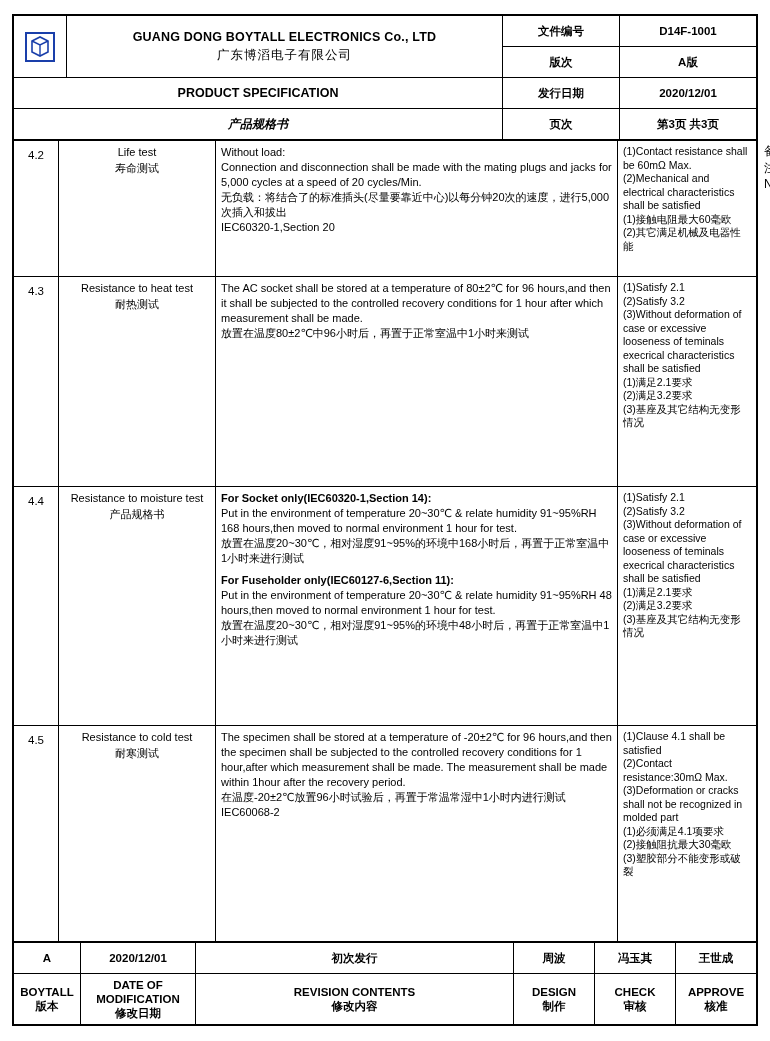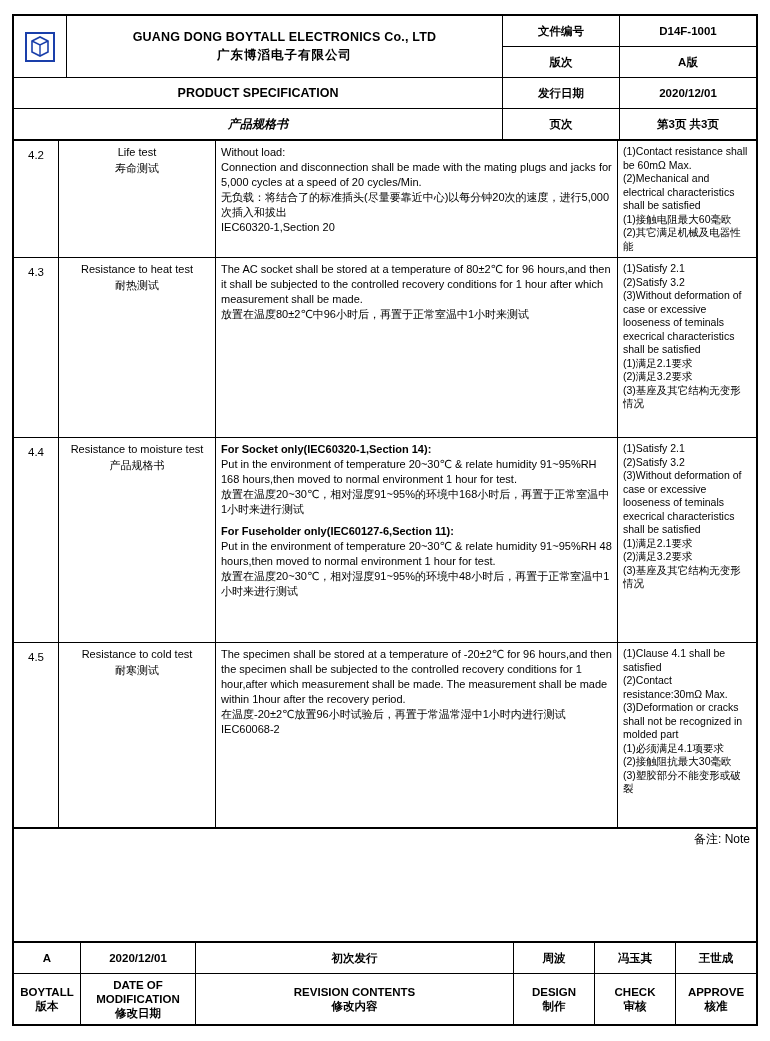--- a/index.html
+++ b/index.html
@@ -31,30 +31,30 @@
   .hdr td{height:22px;}
   .logo-cell{width:44px;text-align:center;vertical-align:middle;}
   .logo{
     width:30px;height:30px;margin:0 auto;position:relative;
   }
   .company-cell{text-align:center;padding:2px 4px;}
   .c-en{
     font-weight:bold;font-size:12.5px;letter-spacing:.2px;white-space:nowrap;
   }
   .c-cn{
-    font-weight:bold;font-size:12.5px;letter-spacing:1px;margin-top:3px;
+    font-weight:normal;font-size:12.5px;letter-spacing:1px;margin-top:3px;
   }
   .title-en{font-weight:bold;font-size:12.5px;text-align:center;}
   .title-cn{font-weight:bold;font-size:12px;text-align:center;font-style:italic;}
   .lbl{text-align:center;font-size:11.5px;font-weight:bold;width:108px;}
   .val{text-align:center;font-size:11.5px;font-weight:bold;width:128px;}
   .pg{font-size:11.5px;font-weight:bold;text-align:center;}
 
   
-  .body-wrap{flex:1;display:flex;flex-direction:column;}
+  .body-wrap{flex:1;display:flex;flex-direction:row;}
   .body{table-layout:fixed;}
   .body td{padding:4px 5px;vertical-align:top;}
   .col-no{width:34px;text-align:center;vertical-align:middle;}
   .col-item{width:146px;text-align:center;vertical-align:middle;}
   .col-main{width:auto;margin-left:12px;}
   .col-req{width:128px;}
   .no-txt{font-size:11.5px;}
   .item-en{font-size:11px;line-height:14px;}
   .item-cn{font-size:11px;line-height:14px;margin-top:2px;}
   .main-txt{font-size:11px;line-height:15px;}

